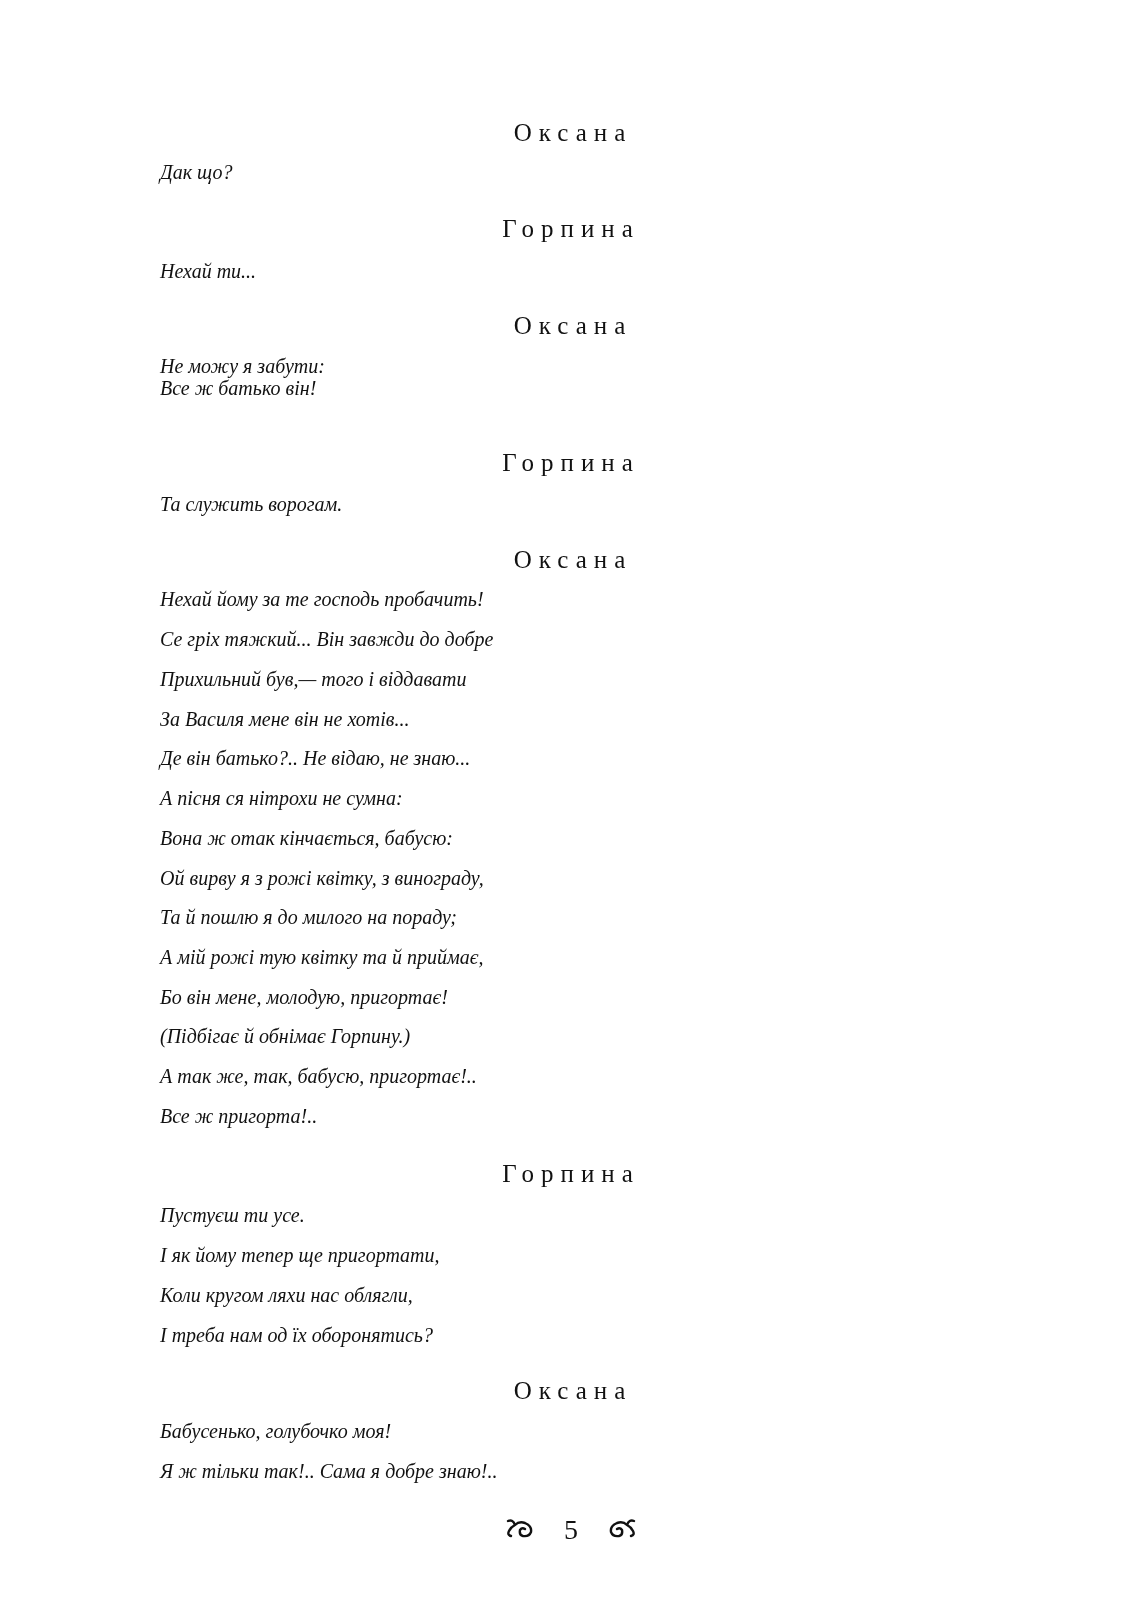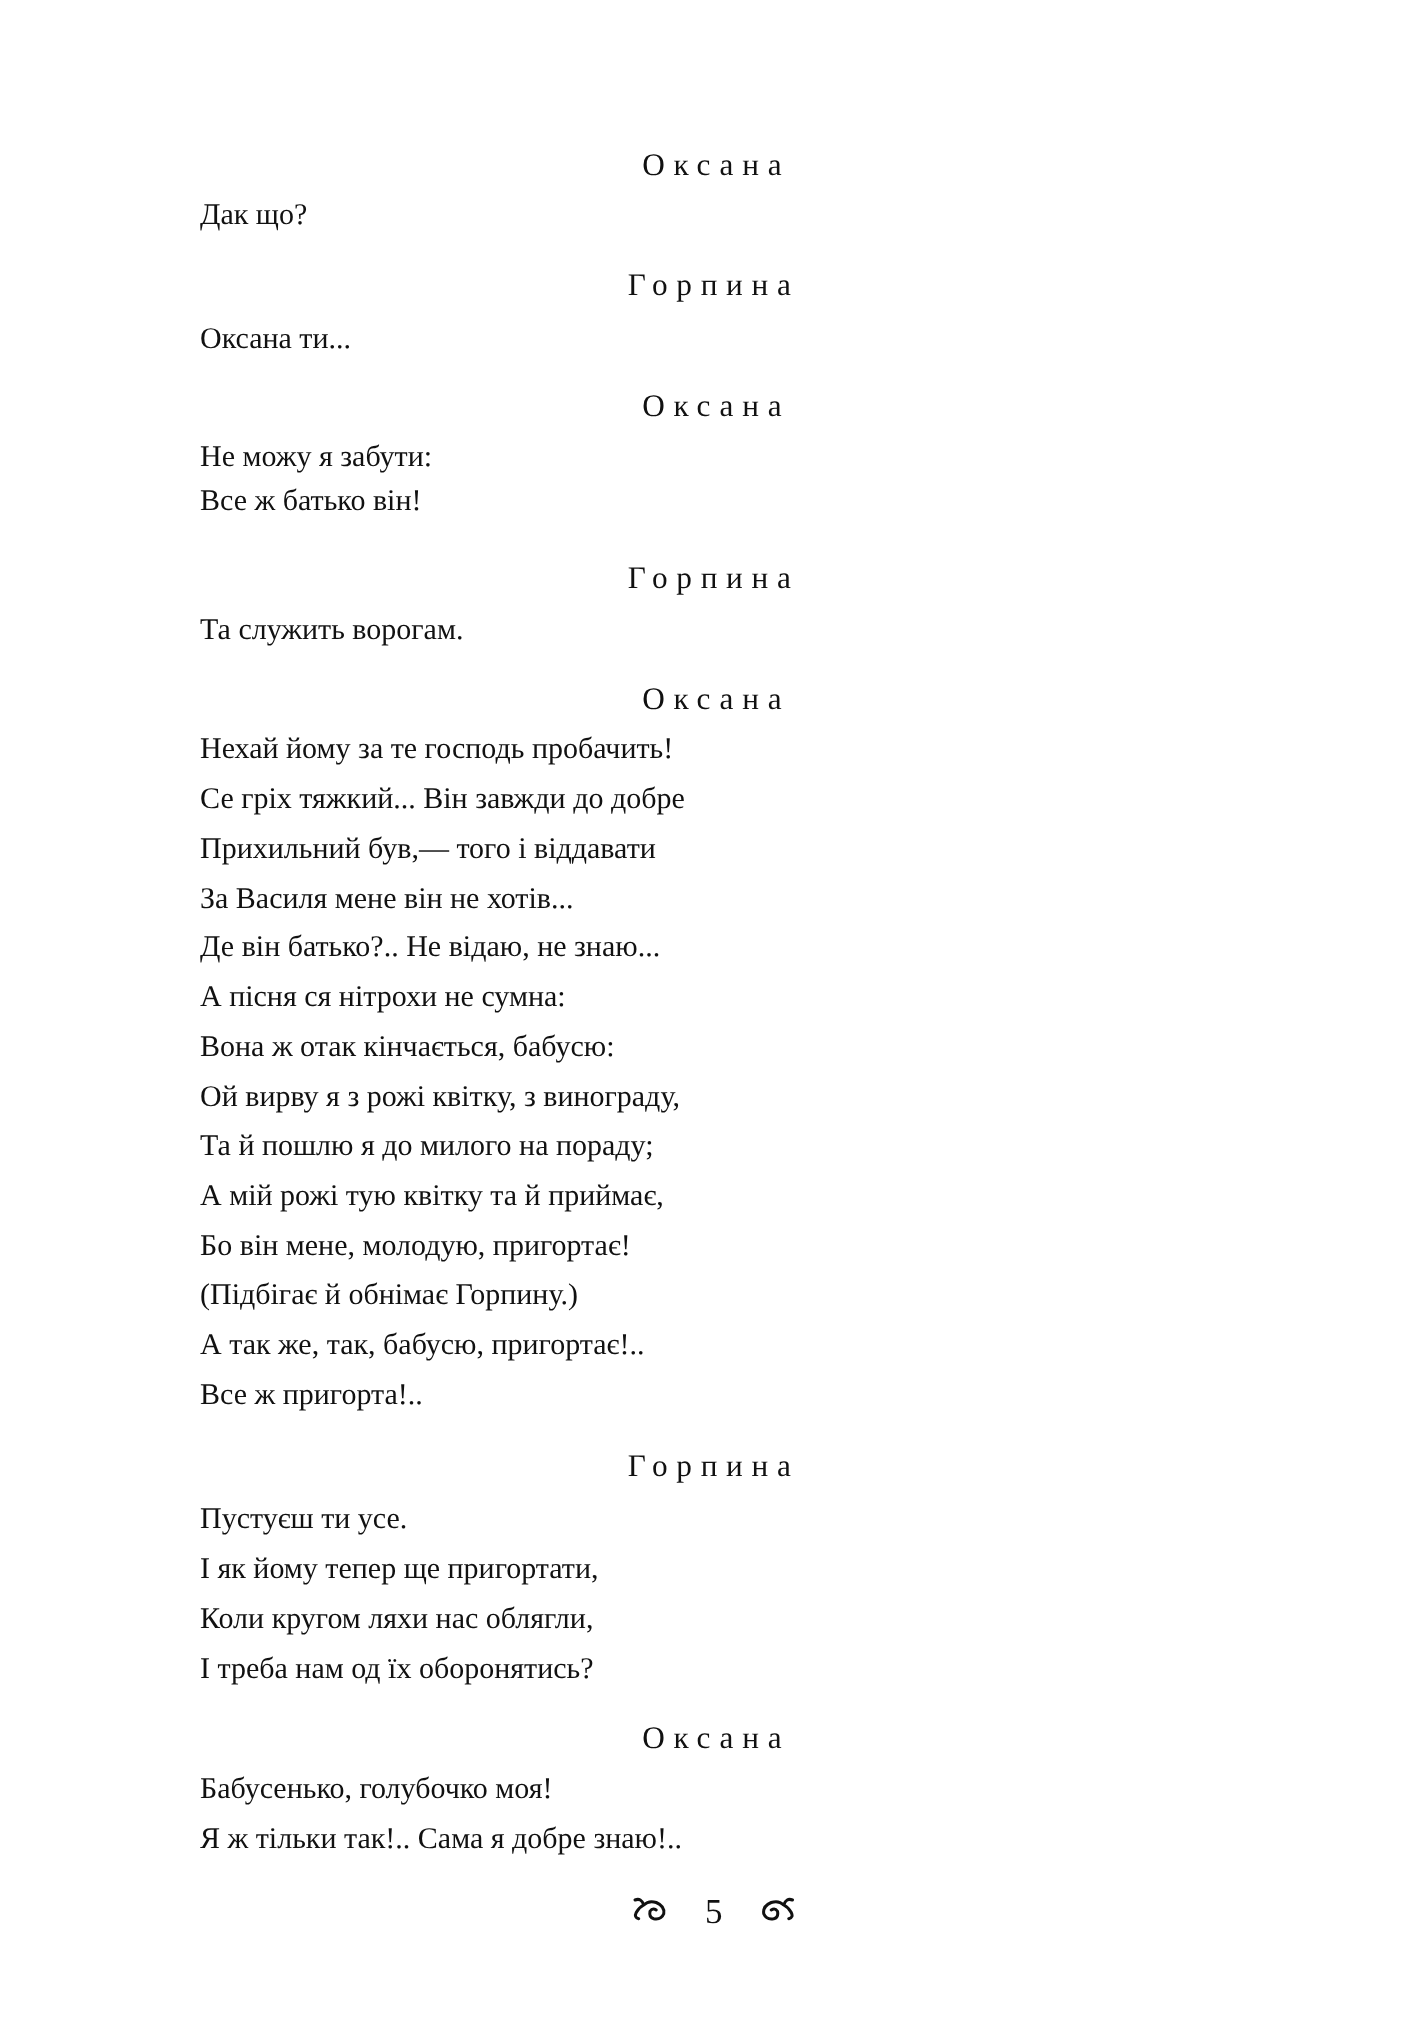--- a/index.html
+++ b/index.html
@@ -1,37 +1,37 @@
 <!DOCTYPE html>
 <html><head>
 <meta charset="utf-8">
 <style>
   html, body { margin:0; padding:0; background:#ffffff; }
   body { width:1142px; height:1615px; position:relative; overflow:hidden;
          font-family:"Liberation Serif","DejaVu Serif",serif; color:#111; }
-  .line { position:absolute; left:160px; font-size:24px; line-height:40px; white-space:nowrap; }
+  .line { position:absolute; left:160px; font-size:20px; line-height:40px; white-space:nowrap;font-style:italic; }
   .speaker { position:absolute; left:0; width:1142px; text-align:center; font-size:25px;
              line-height:40px; letter-spacing:7px; white-space:nowrap; }
   .speaker.oks { padding-left:2px; }
   .footer { position:absolute; left:0; width:1142px; top:1510px; text-align:center;
             font-size:28px; line-height:40px; white-space:nowrap; }
   .footer .orn { font-size:24px; display:inline-block; margin:0 22px; }
 </style>
 </head>
 <body>
 
 <div class="speaker oks" style="top:113px">Оксана</div>
 <div class="line" style="top:152px">Дак що?</div>
 
 <div class="speaker" style="top:209px">Горпина</div>
-<div class="line" style="top:251px">Оксана ти...</div>
+<div class="line" style="top:251px">Нехай ти...</div>
 
 <div class="speaker oks" style="top:306px">Оксана</div>
 <div class="line" style="top:346px">Не можу я забути:</div>
-<div class="line" style="top:381px">Все ж батько він!</div>
+<div class="line" style="top:368px">Все ж батько він!</div>
 
 <div class="speaker" style="top:443px">Горпина</div>
 <div class="line" style="top:484px">Та служить ворогам.</div>
 
 <div class="speaker oks" style="top:540px">Оксана</div>
 <div class="line" style="top:579px">Нехай йому за те господь пробачить!</div>
 <div class="line" style="top:619px">Се гріх тяжкий... Він завжди до добре</div>
 <div class="line" style="top:659px">Прихильний був,— того і віддавати</div>
 <div class="line" style="top:699px">За Василя мене він не хотів...</div>
 <div class="line" style="top:738px">Де він батько?.. Не відаю, не знаю...</div>

